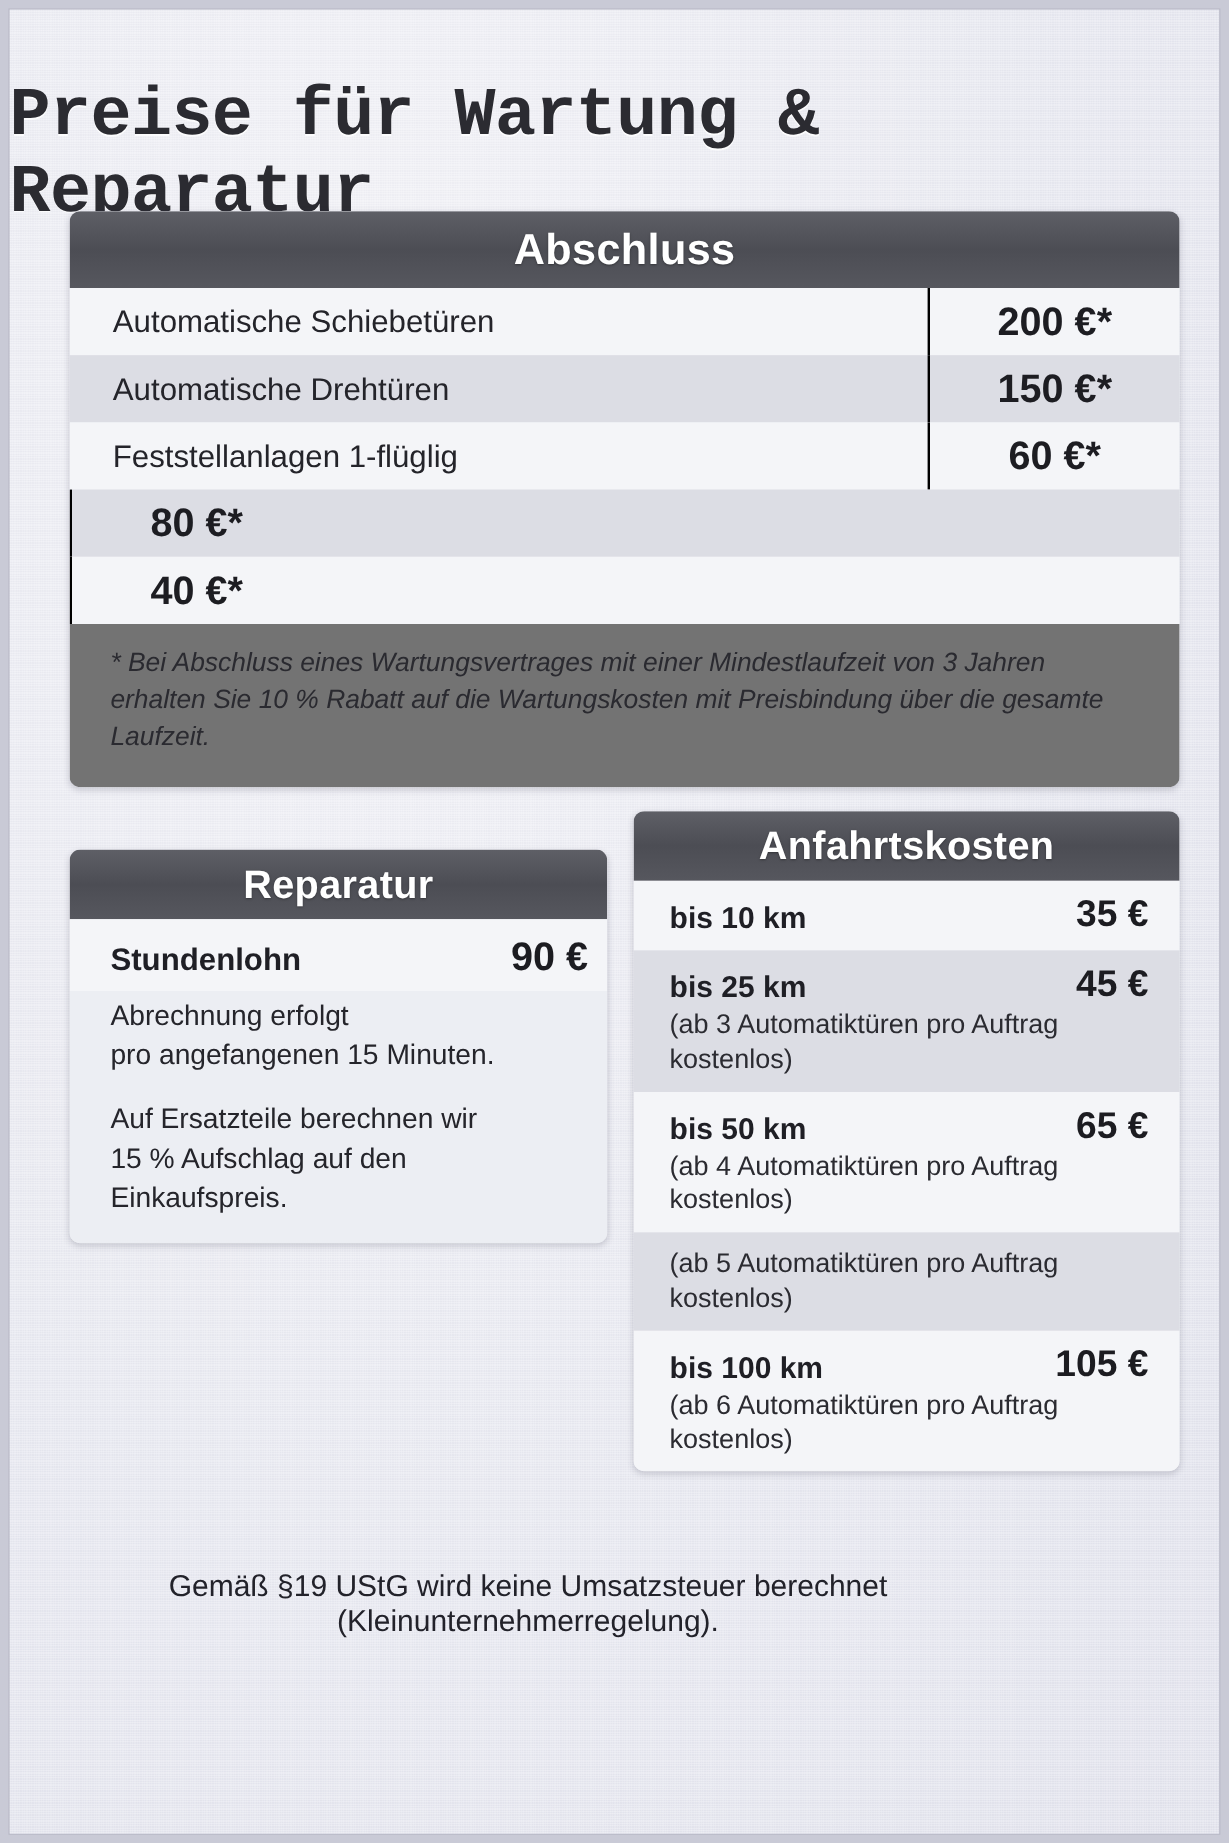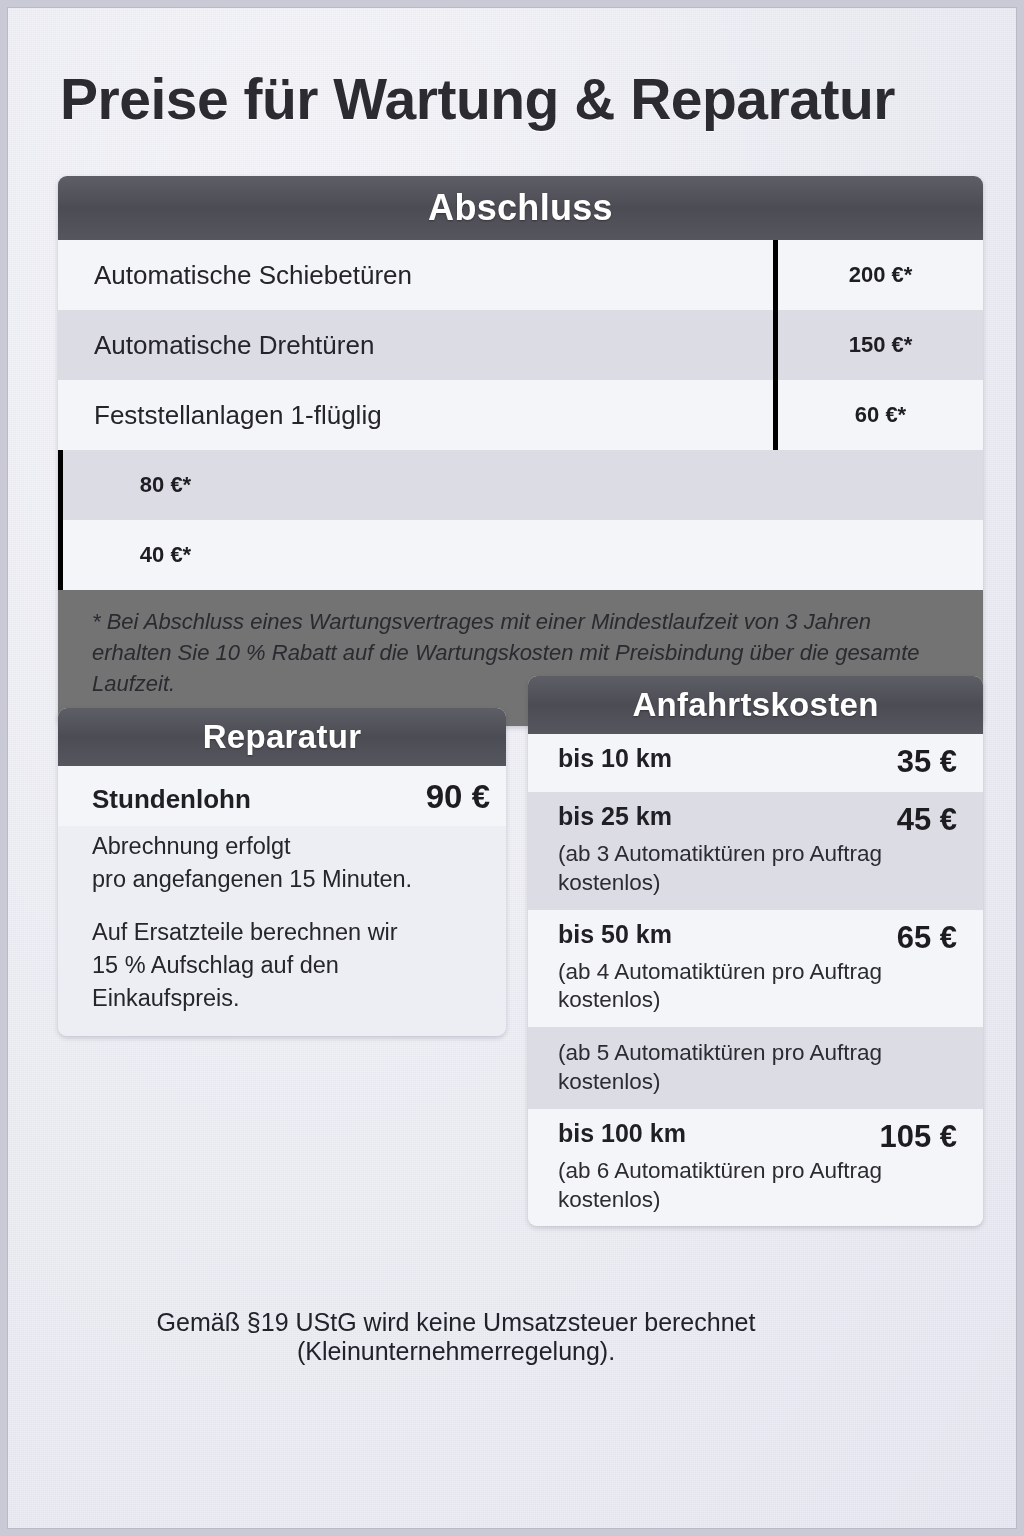--- a/index.html
+++ b/index.html
@@ -34,27 +34,28 @@
       repeating-linear-gradient(0deg, rgba(255,255,255,0.35) 0 1px, rgba(0,0,0,0.012) 1px 2px),
       repeating-linear-gradient(90deg, rgba(255,255,255,0.25) 0 1px, rgba(0,0,0,0.010) 1px 2px);
     opacity: .55;
   }
 
   h1.title {
     position: absolute;
     left: 0;
     top: 58px;
     width: 939px;
-    text-align: center;
+    text-align: left;
     margin: 0;
     font-size: 57px;
     font-weight: 700;
     letter-spacing: -0.5px;
     color: #2b2b31;
     text-shadow: 0 1px 0 rgba(255,255,255,0.8);
+    font-family: Liberation Mono, monospace;
   }
 
   .card {
     position: absolute;
     border-radius: 9px;
     box-shadow: 0 2px 5px rgba(60,60,80,0.22);
     overflow: hidden;
     background: #edeef3;
   }
   .card-head {
@@ -69,38 +70,38 @@
     letter-spacing: .3px;
     text-shadow: 0 1px 2px rgba(0,0,0,.35);
   }
 
   
   #card-wartungen { left: 50px; top: 168px; width: 925px; }
 
   .w-row {
     display: flex;
     align-items: center;
-    height: 70px;
+    height: 56px;
     position: relative;
   }
   .w-row.odd  { background: #f4f5f8; }
   .w-row.even { background: #dcdde4; }
   .w-row .label {
     flex: 1 1 auto;
     padding-left: 36px;
     font-size: 26px;
     color: #24242a;
   }
   .w-row .price {
     width: 210px;
     text-align: center;
-    font-size: 22px;
+    font-size: 33px;
     font-weight: 700;
     color: #1d1d22;
-    border-left: 5px solid #000000;
+    border-left: 2px solid #000000;
     align-self: stretch;
     display: flex;
     align-items: center;
     justify-content: center;
     box-sizing: border-box;
   }
   .w-note {
     background: #737373;
     padding: 16px 34px 26px 34px;
     font-size: 22px;
@@ -134,37 +135,37 @@
   
   #card-anfahrt { left: 520px; top: 668px; width: 455px; }
   #card-anfahrt .card-head { height: 58px; font-size: 33px; }
   .a-row {
     padding: 10px 26px 12px 30px;
   }
   .a-row.odd  { background: #f4f5f8; }
   .a-row.even { background: #dcdde4; }
   .a-main {
     display: flex;
-    align-items: flex-start;
+    align-items: flex-end;
     justify-content: space-between;
   }
   .a-km { font-size: 25px; font-weight: 700; color: #1f1f25; }
   .a-price { font-size: 31px; font-weight: 700; color: #1c1c21; }
   .a-sub {
     font-size: 22.5px;
     line-height: 1.28;
     color: #2b2b31;
     margin-top: 2px;
     max-width: 370px;
   }
 
   
   .footer {
     position: absolute;
-    left: 16px;
+    left: 0;
     top: 1300px;
     width: 864px;
     text-align: center;
     font-size: 25px;
     color: #22222a;
   }
 </style>
 </head>
 <body>
 

